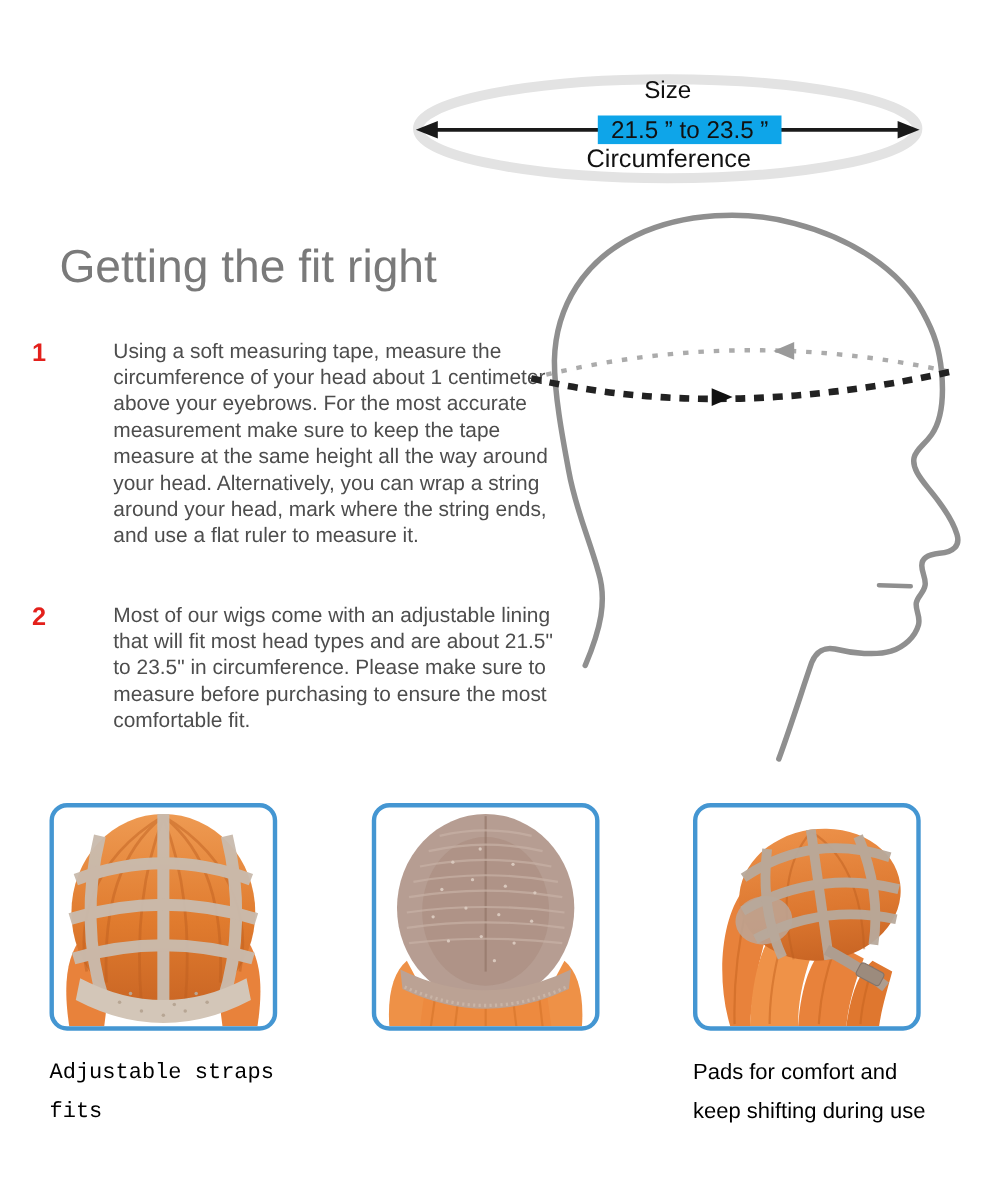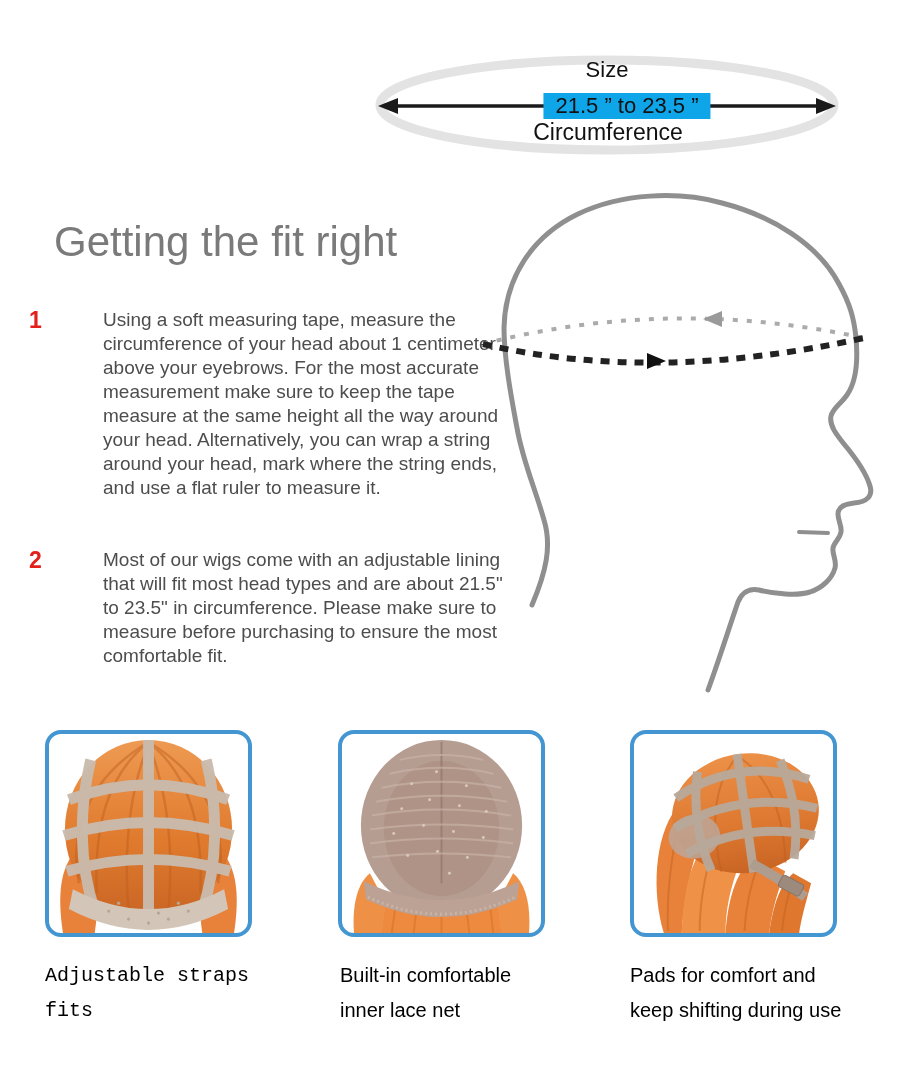--- a/index.html
+++ b/index.html
@@ -1,21 +1,21 @@
 <!DOCTYPE html>
 <html><head>
 <meta charset="utf-8">
 <style>
   html,body{margin:0;padding:0;background:#fff;}
   #canvas{
     position:relative;width:905px;height:1080px;background:#fff;overflow:hidden;
     font-family:"Liberation Sans","DejaVu Sans",sans-serif;color:#1a1a1a;
   }
   
-  #size-diagram{position:absolute;left:0;top:0;width:801px;height:185px;}
+  #size-diagram{position:absolute;left:0;top:12px;width:801px;height:185px;}
   #size-diagram svg{position:absolute;left:0;top:0;}
   .size-label{position:absolute;left:557px;top:57px;width:100px;text-align:center;
     font-size:22px;color:#111;}
   .range-label{position:absolute;left:627px;top:93px;transform:translateX(-50%);
     background:#0ea5e9;padding:0 12px;font-size:22px;color:#111;white-space:nowrap;}
   .circumference-label{position:absolute;left:608px;top:119px;transform:translateX(-50%);
     font-size:23px;color:#111;white-space:nowrap;text-align:right;}
   
   #page-title{position:absolute;left:54px;top:216px;font-size:42px;line-height:52px;
     color:#7a7a7a;letter-spacing:0px;white-space:nowrap;}
@@ -223,22 +223,18 @@
         </g>
       </g>
       <path d="M118,130 C140,142 158,153 172,164" stroke="#ae9d8f" stroke-width="10" fill="none"></path>
       <rect x="146" y="146" width="24" height="13" rx="3" transform="rotate(28 158 152)" fill="#9c8b7d" stroke="#84746a"></rect>
     </svg>
   </div>
 
   <div class="feature-caption" id="caption-0">
     <div>Adjustable straps fits</div>
   </div>
-  <div class="feature-caption" id="caption-1">
-    <div>Built-in comfortable</div>
-    <div>inner lace net</div>
-  </div>
   <div class="feature-caption" id="caption-2">
     <div>Pads for comfort and</div>
     <div>keep shifting during use</div>
   </div>
 
 </div>
 
 </body></html>

